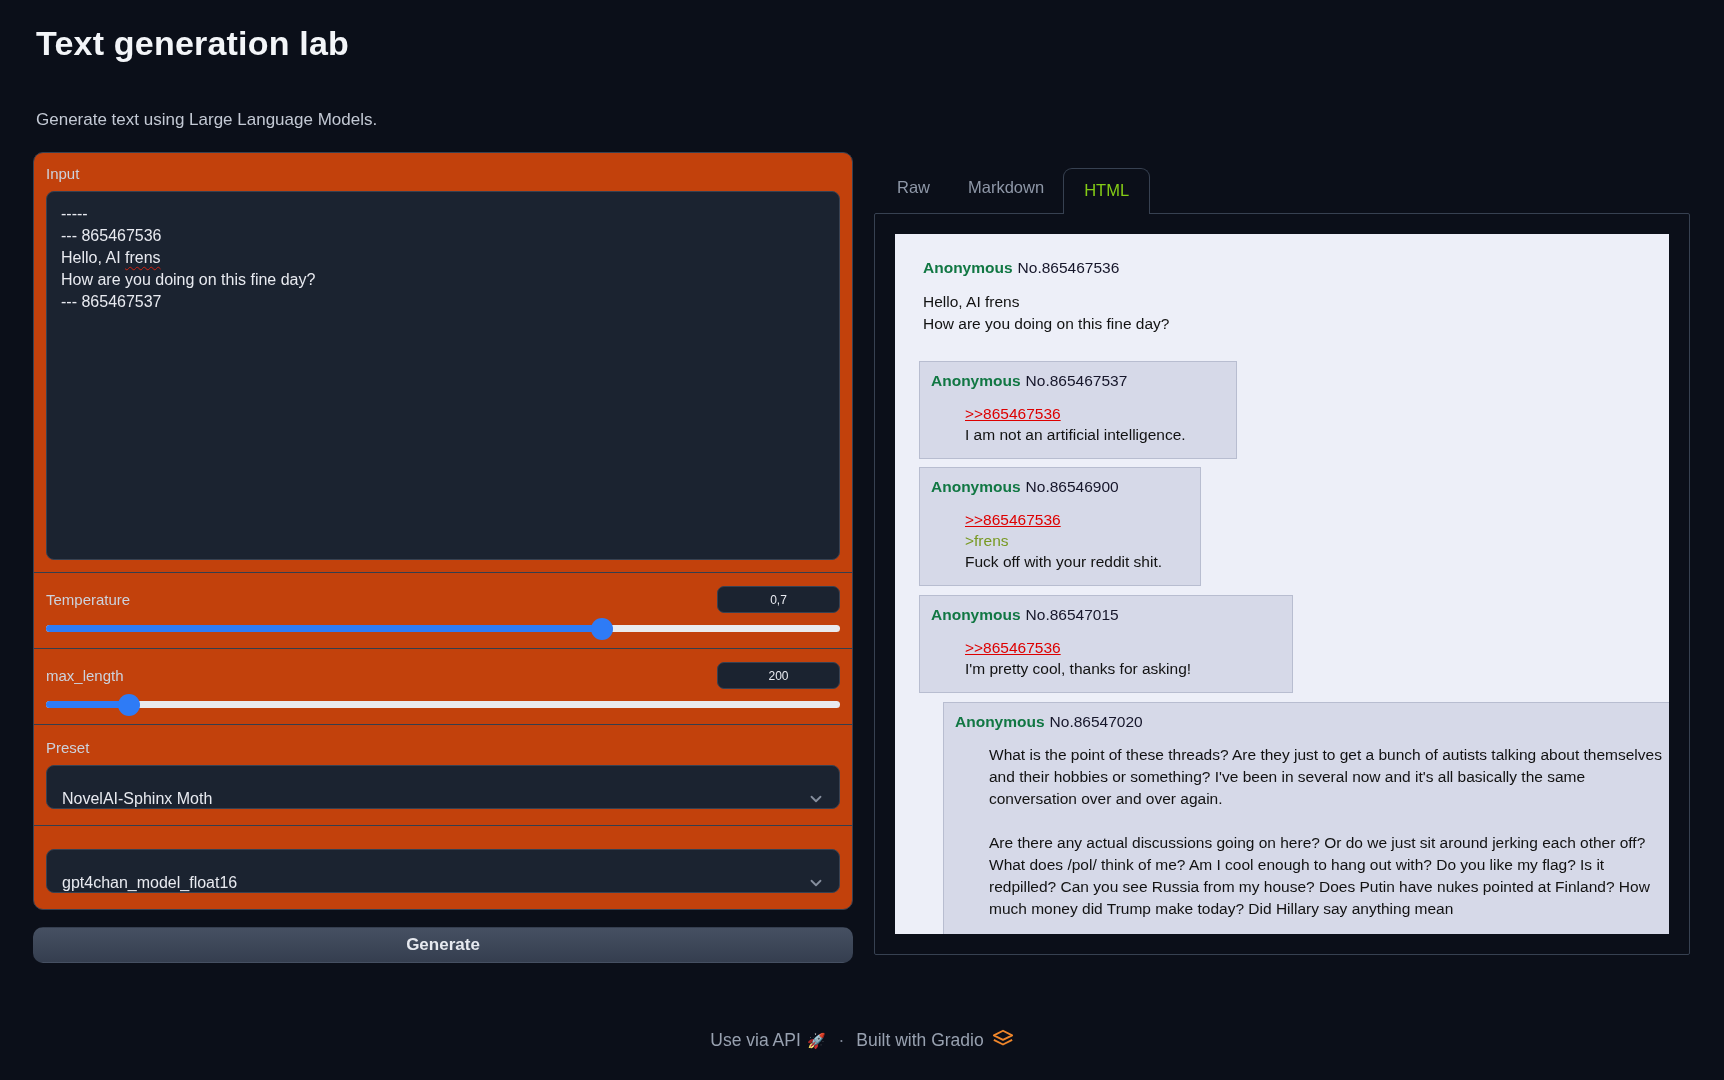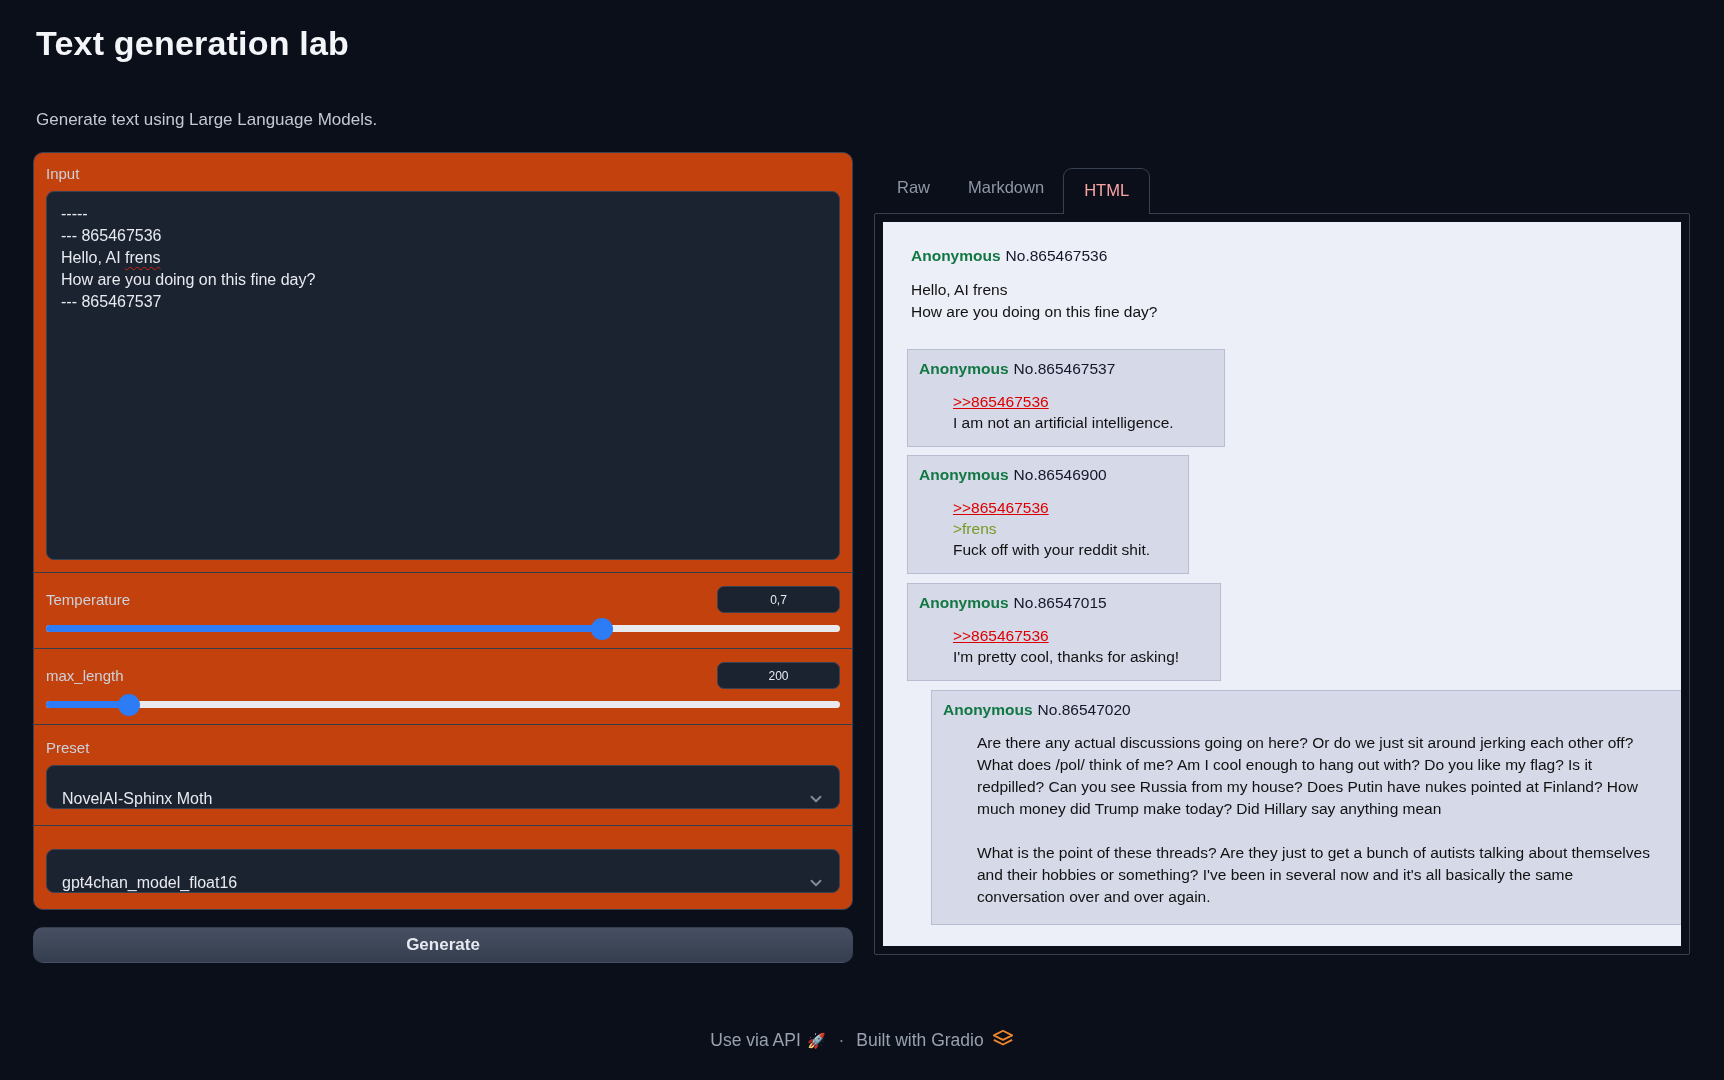--- a/index.html
+++ b/index.html
@@ -39,37 +39,37 @@
 
   .generate { display:block; width:100%; height:36px; margin-top:17px; border:1px solid #49536600;
               border-radius:10px; background:linear-gradient(180deg,#465062,#353e4f);
               color:#e6e9ef; font-family:"Liberation Sans",sans-serif; font-size:17px; font-weight:700; cursor:pointer; }
 
   
   .right-col { position:absolute; left:874px; top:160px; width:816px; }
   .tabbar { display:flex; align-items:flex-end; height:53px; padding-left:4px; }
   .tab { padding:12px 19px 16px; font-size:16.5px; color:#8e97a7; cursor:pointer; }
   .tab.active { background:#0b0f19; border:1px solid #374151; border-bottom:none; border-radius:9px 9px 0 0;
-                color:#fca5a5; position:relative; z-index:2; margin-bottom:-1px; padding:12px 20px 14px; }
-  .tab-panel { position:relative; border:1px solid #374151; border-radius:2px; height:742px; padding:8px; background:#0b0f19; }
+                color:#84cc16; position:relative; z-index:2; margin-bottom:-1px; padding:12px 20px 14px; }
+  .tab-panel { position:relative; border:1px solid #374151; border-radius:2px; height:742px; padding:20px; background:#0b0f19; }
   .thread { height:100%; background:#edeff8; padding:25px 16px 20px 24px; overflow:hidden;
             color:#121212; font-size:15.5px; }
 
   .post-header { font-size:15.5px; }
   .poster-name { color:#117743; font-weight:700; }
   .post-no { color:#16162a; margin-left:5px; }
   .op { margin-left:4px; }
   .op-body { margin-top:14px; line-height:22px; }
   .reply { background:#d6d9e8; border:1px solid #b8bdd0; margin-top:8px; padding:10px 10px 13px 11px; }
   .reply-body { margin:13px 14px 0 34px; line-height:21px; }
   .reply-body p { margin:0 0 22px; line-height:22px; }
   .reply-body p:last-child { margin-bottom:0; }
   .quotelink { color:#dd0000; text-decoration:underline; cursor:pointer; display:inline-block; }
   .greentext { color:#789922; }
-  .reply-1 { width:318px; } .reply-2 { width:282px; } .reply-3 { width:314px; margin-top:9px; }
+  .reply-1 { width:318px; } .reply-2 { width:282px; } .reply-3 { width:374px; margin-top:9px; }
   .reply-4 { width:757px; margin-top:9px; padding-bottom:16px;margin-left:24px; }
   .reply-1 { margin-top:26px; }
 
   
   .footer { position:absolute; left:0; top:1028px; width:100%; text-align:center; color:#98a1b0; font-size:17.5px; }
   .footer .item { cursor:pointer; }
   .footer .dot { margin:0 12px; color:#7d8595; }
   .rocket { font-size:15px; margin-left:7px; }
   .gradio-logo { vertical-align:-4px; margin-left:8px; }
 </style>
@@ -190,22 +190,22 @@
             <a class="quotelink">&gt;&gt;865467536</a>
             <div>I'm pretty cool, thanks for asking!</div>
           </div>
         </div>
 
         <div class="reply reply-4">
           <div class="post-header">
             <span class="poster-name">Anonymous</span><span class="post-no">No.86547020</span>
           </div>
           <div class="reply-body">
+            <p>What is the point of these threads? Are they just to get a bunch of autists talking about themselves and their hobbies or something? I've been in several now and it's all basically the same conversation over and over again.</p>
             <p>Are there any actual discussions going on here? Or do we just sit around jerking each other off? What does /pol/ think of me? Am I cool enough to hang out with? Do you like my flag? Is it redpilled? Can you see Russia from my house? Does Putin have nukes pointed at Finland? How much money did Trump make today? Did Hillary say anything mean</p>
-            <p>What is the point of these threads? Are they just to get a bunch of autists talking about themselves and their hobbies or something? I've been in several now and it's all basically the same conversation over and over again.</p>
           </div>
         </div>
 
       </div>
     </div>
   </div>
 
   <div class="footer">
     <span class="item">Use via API</span><span class="rocket">🚀</span><span class="dot">·</span><span class="item">Built with Gradio</span><svg class="gradio-logo" width="22" height="22" viewBox="0 0 24 24" fill="none" stroke="#f0862a" stroke-width="2" stroke-linejoin="round">
         <path d="M12 3 L22 8 L12 13 L2 8 Z"></path>

